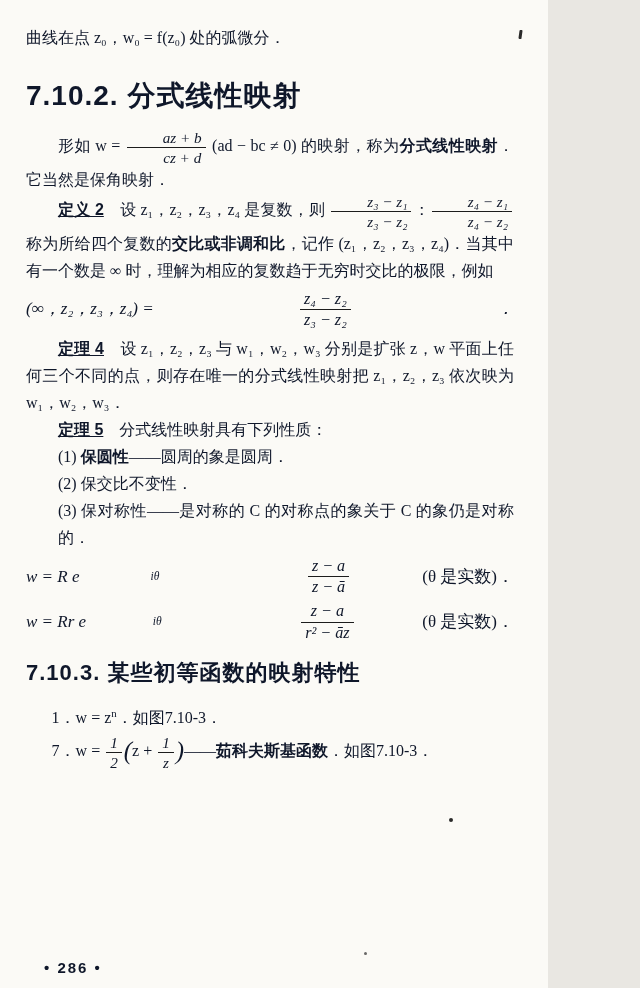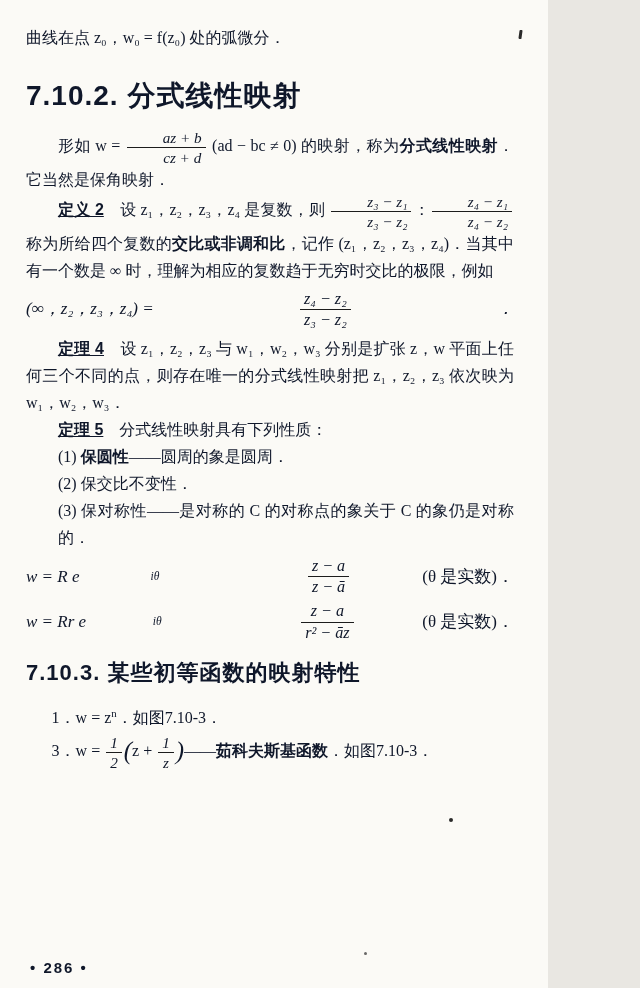--- a/index.html
+++ b/index.html
@@ -60,21 +60,21 @@
     gap:31px;
   }
   .eq .cjk{font-style:normal;}
   sup{font-size:0.68em;line-height:0;}
   .list{padding-left:2em;line-height:27px;}
   .fnlist{padding-left:1.6em;line-height:28px;}
   .fnitem{margin:0 0 2px 0;}
   .paren{font-size:1.55em;font-style:italic;vertical-align:-0.12em;line-height:0;}
   .dash{font-style:normal;}
   .pageno{
-    position:absolute;left:30px;bottom:12px;
+    position:absolute;left:44px;bottom:12px;
     font-weight:700;font-size:15px;letter-spacing:2px;
     font-family:"Liberation Sans","DejaVu Sans",sans-serif;
   }
   .artifact{position:absolute;background:#2a2a2a;border-radius:1px;}
   .art1{left:519px;top:30px;width:3px;height:9px;transform:rotate(8deg);}
   .art2{left:449px;top:818px;width:4px;height:4px;border-radius:50%;}
   .art3{left:364px;top:952px;width:3px;height:3px;border-radius:50%;opacity:.7;}
 </style>
 </head>
 <body>
@@ -145,19 +145,19 @@
       </span><span class="cjk"> (θ 是实数)．</span>
   </div>
 
   <div class="h2">7.10.3. 某些初等函数的映射特性</div>
 
   <div class="fnlist">
     <div class="fnitem">
       <span>1．w = z</span><sup>n</sup><span>．如图7.10-3．</span>
     </div>
     <div class="fnitem">
-      <span>3．w = </span><span class="frac"><span class="num">1</span><span class="den">2</span></span><span class="paren">(</span><span>z + </span><span class="frac"><span class="num">1</span><span class="den">z</span></span><span class="paren">)</span><span class="dash">——</span><b>茹科夫斯基函数</b><span>．如图7.10-3．</span>
+      <span>7．w = </span><span class="frac"><span class="num">1</span><span class="den">2</span></span><span class="paren">(</span><span>z + </span><span class="frac"><span class="num">1</span><span class="den">z</span></span><span class="paren">)</span><span class="dash">——</span><b>茹科夫斯基函数</b><span>．如图7.10-3．</span>
     </div>
   </div>
 
   <div class="pageno">• 286 •</div>
 
 </div>
 
 </body></html>

